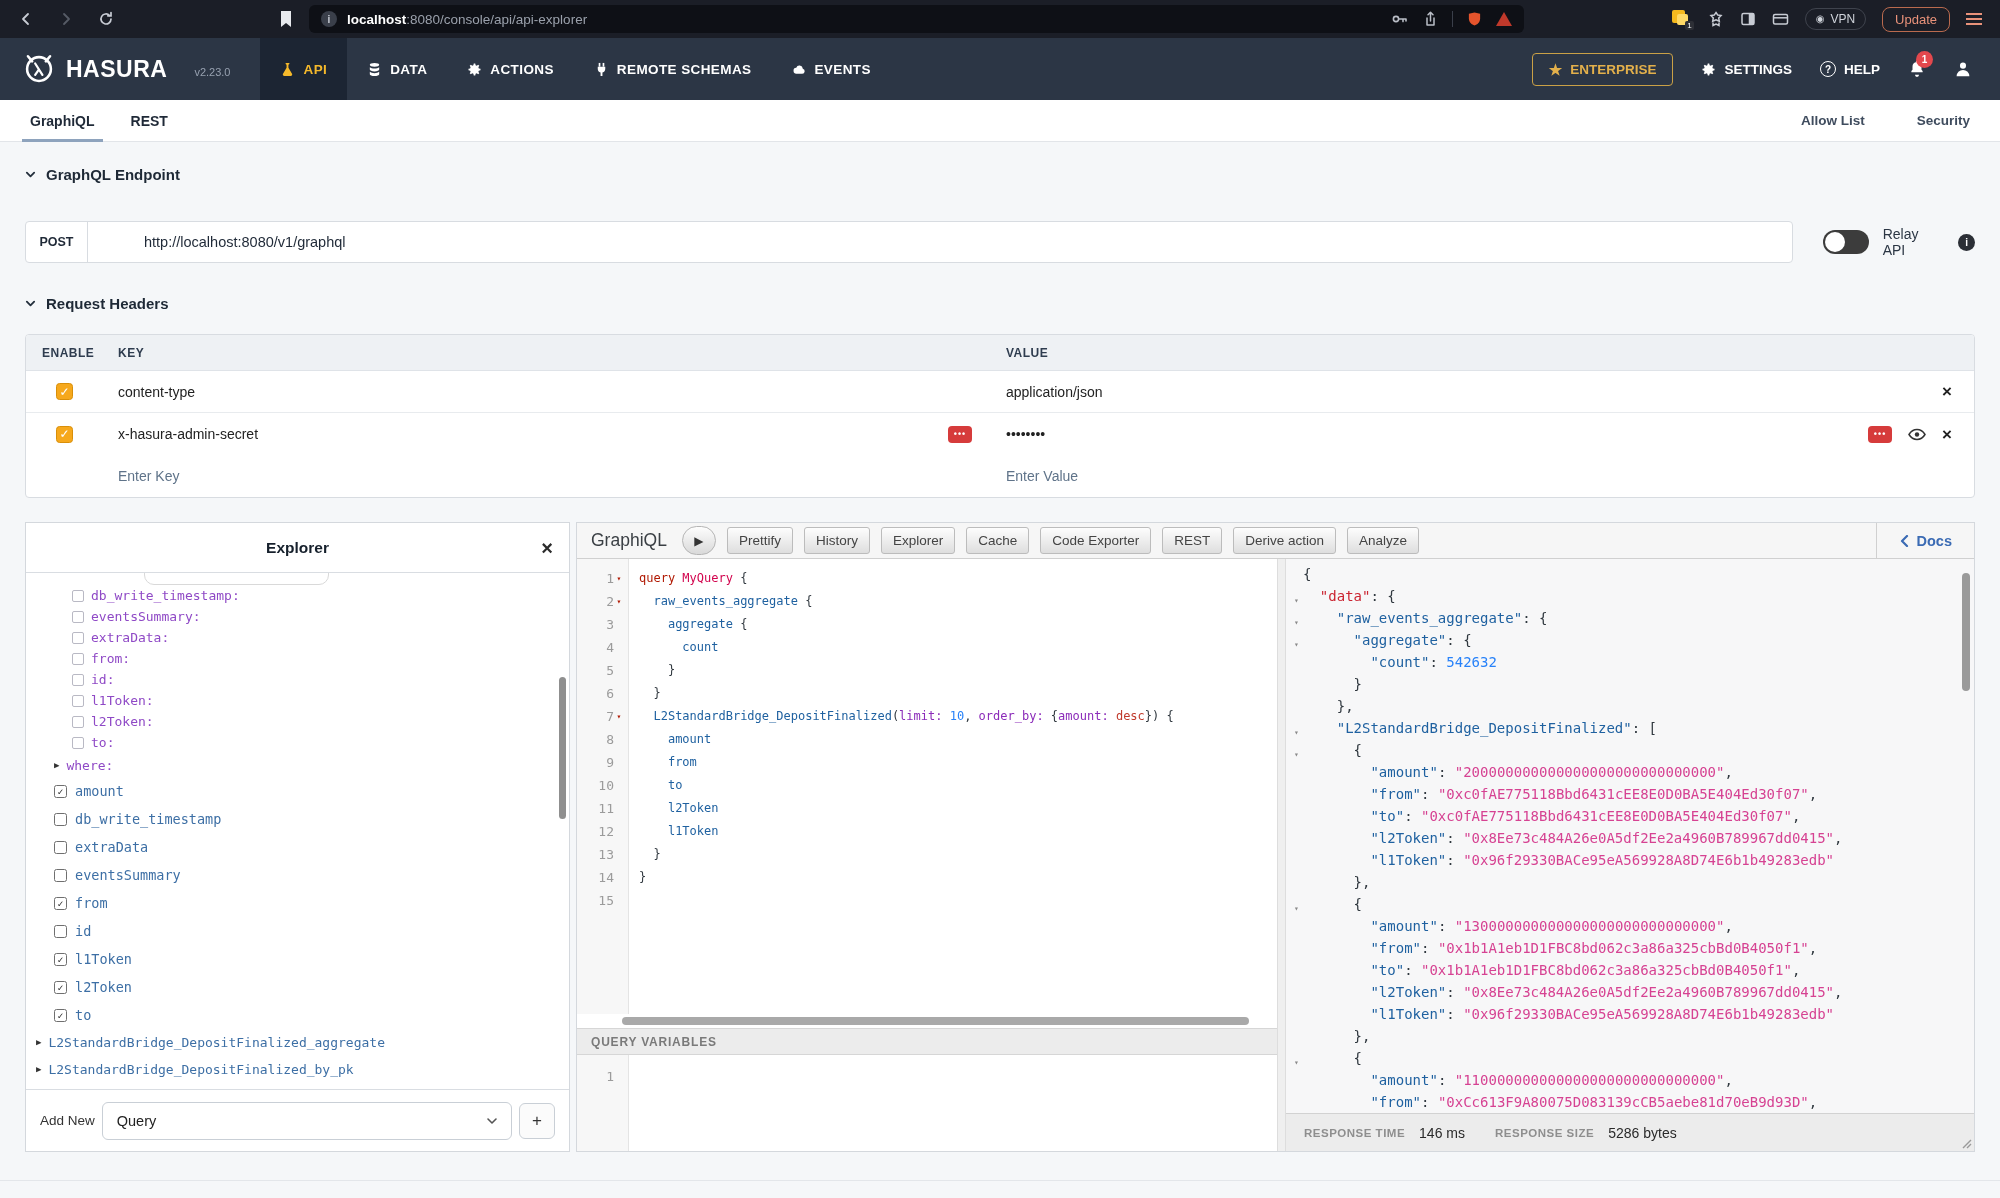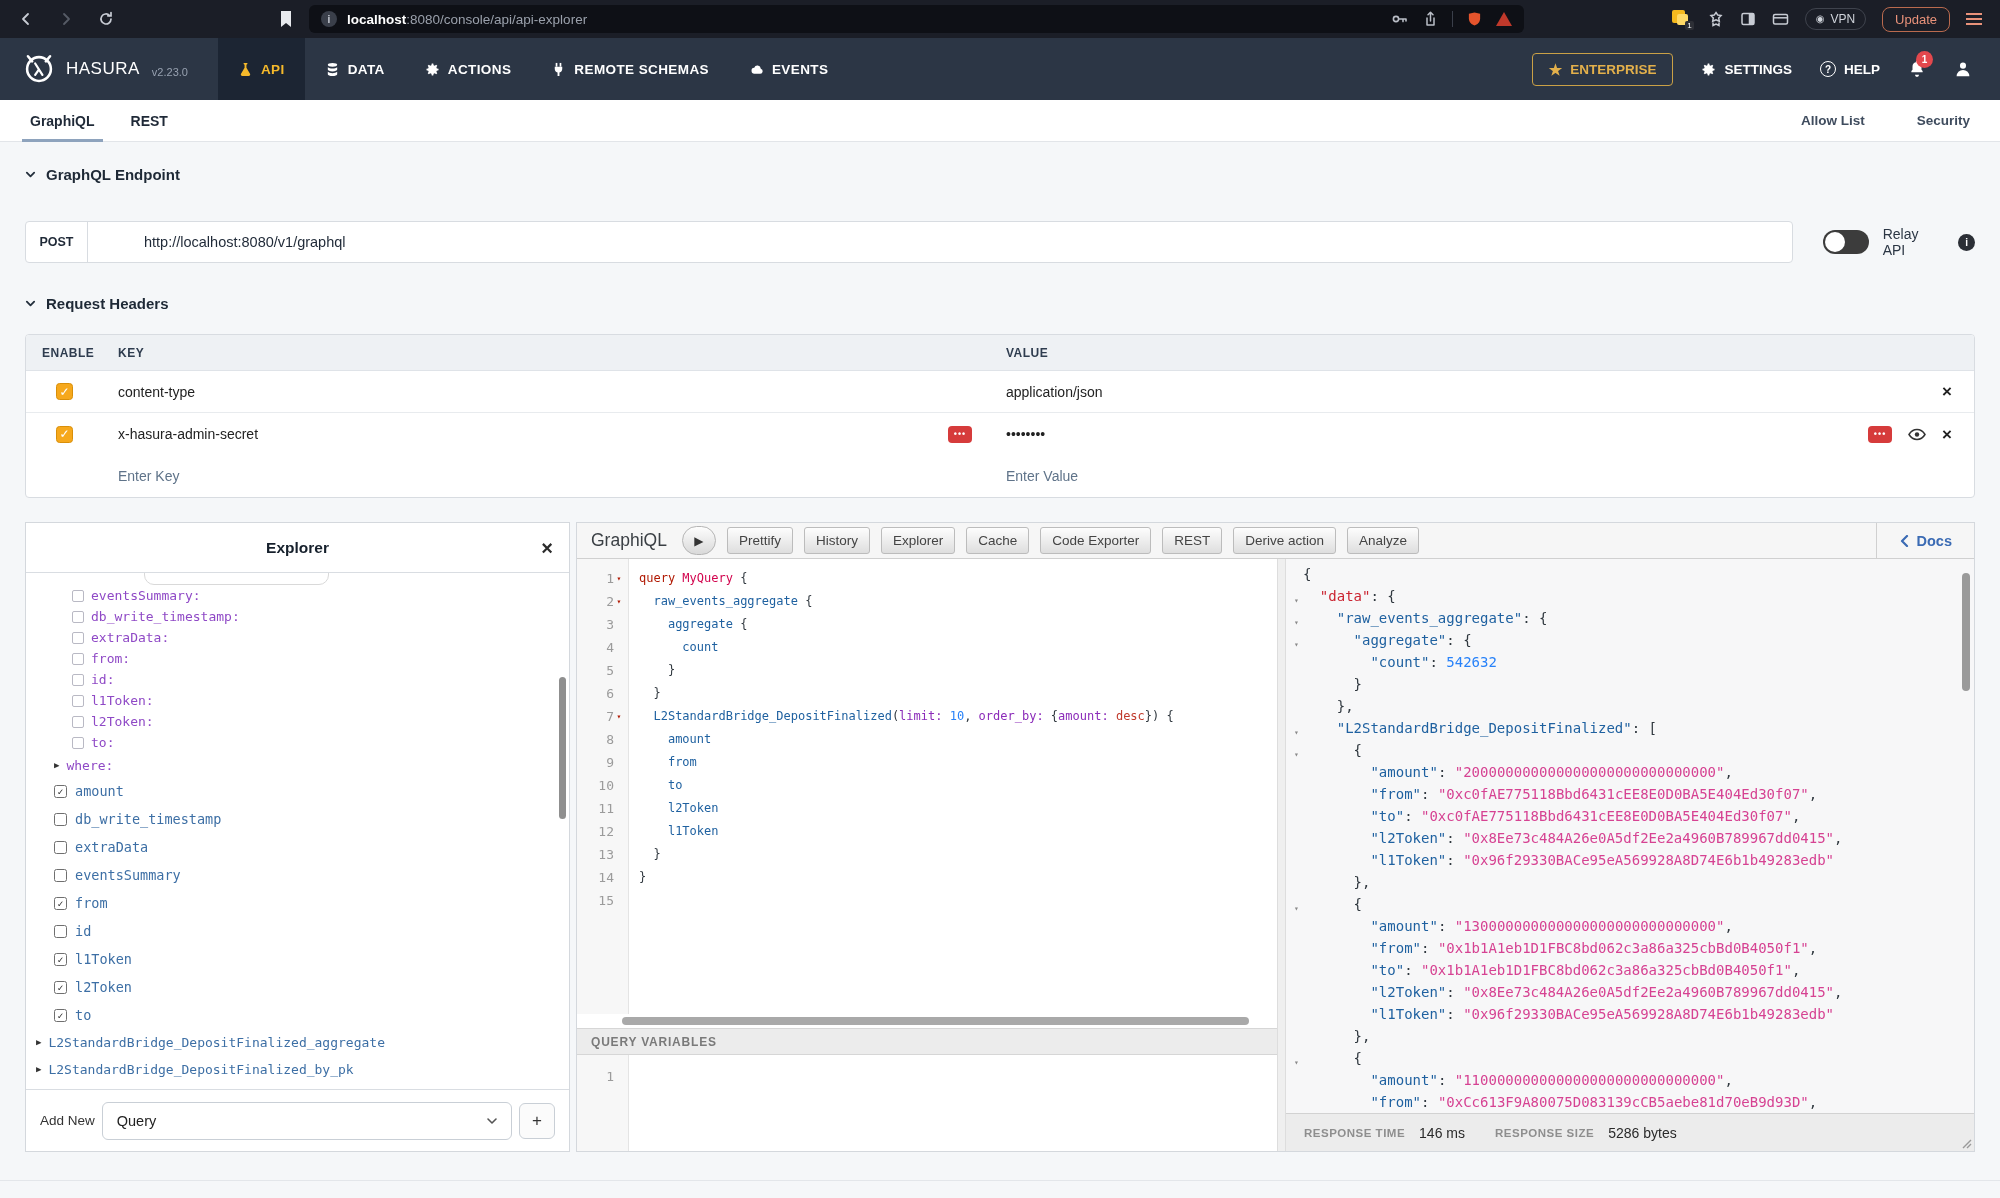--- a/index.html
+++ b/index.html
@@ -21,22 +21,22 @@
   .ys-b{position:absolute;left:5px;top:4px;width:11px;height:11px;background:#ffd966;border-radius:2px;}
   .ys-badge{position:absolute;right:-2px;bottom:-2px;background:#2d2f36;color:#fff;font-size:8px;padding:0 2px;border-radius:2px;}
   .vpn-pill{border:1px solid #3f434d;border-radius:12px;padding:3px 10px;color:#cfd3da;font-size:12px;display:flex;align-items:center;gap:6px;}
   .vpn-dot{font-size:10px;line-height:1;}
   .update-btn{border:1px solid #b96a4e;color:#e9927a;border-radius:8px;padding:4px 12px;font-size:13px;}
   .burger{display:flex;flex-direction:column;gap:3px;}
   .burger span{display:block;width:16px;height:2px;background:#e9927a;}
   
   .hasura-nav{height:62px;background:#2c3645;display:flex;align-items:center;padding:0 22px;color:#fff;}
   .brand-wrap{display:flex;align-items:center;gap:10px;}
-  .brand{font-size:17px;font-weight:400;letter-spacing:.5px;}
-  .version{font-size:11px;color:#97a1b0;margin-left:2px;align-self:flex-start;margin-top:14px;}
+  .brand{font-size:23px;font-weight:700;letter-spacing:.5px;}
+  .version{font-size:11px;color:#97a1b0;margin-left:17px;align-self:flex-start;margin-top:14px;}
   .nav-tabs{display:flex;margin-left:30px;height:100%;}
   .nav-item{display:flex;align-items:center;gap:8px;padding:0 20px;font-size:13.5px;font-weight:700;letter-spacing:.4px;color:#fff;cursor:pointer;}
   .nav-item.active{background:#1c2533;color:#f5b92b;}
   .nav-item .nicon{width:15px;height:15px;}
   .nav-right{margin-left:auto;display:flex;align-items:center;gap:28px;padding-right:6px;}
   .enterprise-btn{border:1.5px solid #caa146;border-radius:4px;padding:8px 16px;color:#e3b04b;font-weight:700;font-size:13.5px;display:flex;gap:8px;align-items:center;}
   .star{color:#e3b04b;font-size:15px;line-height:1;}
   .nav-link{display:flex;align-items:center;gap:8px;font-weight:700;font-size:13.5px;}
   .help-circle{width:16px;height:16px;border-radius:50%;border:1.5px solid #fff;display:flex;align-items:center;justify-content:center;font-size:10px;font-weight:700;}
   .bell-wrap{position:relative;}
@@ -410,25 +410,25 @@
     <div class="explorer-panel">
       <div class="exp-header">
         <span>Explorer</span>
         <span class="exp-close">×</span>
       </div>
       <div class="exp-list">
         <span class="partial-box"></span>
         <div>
             <div class="exp-item arg">
               <span class="sq"></span>
-              <span>eventsSummary:</span>
+              <span>db_write_timestamp:</span>
             </div>
             <div class="exp-item arg">
               <span class="sq"></span>
-              <span>db_write_timestamp:</span>
+              <span>eventsSummary:</span>
             </div>
             <div class="exp-item arg">
               <span class="sq"></span>
               <span>extraData:</span>
             </div>
             <div class="exp-item arg">
               <span class="sq"></span>
               <span>from:</span>
             </div>
             <div class="exp-item arg">

